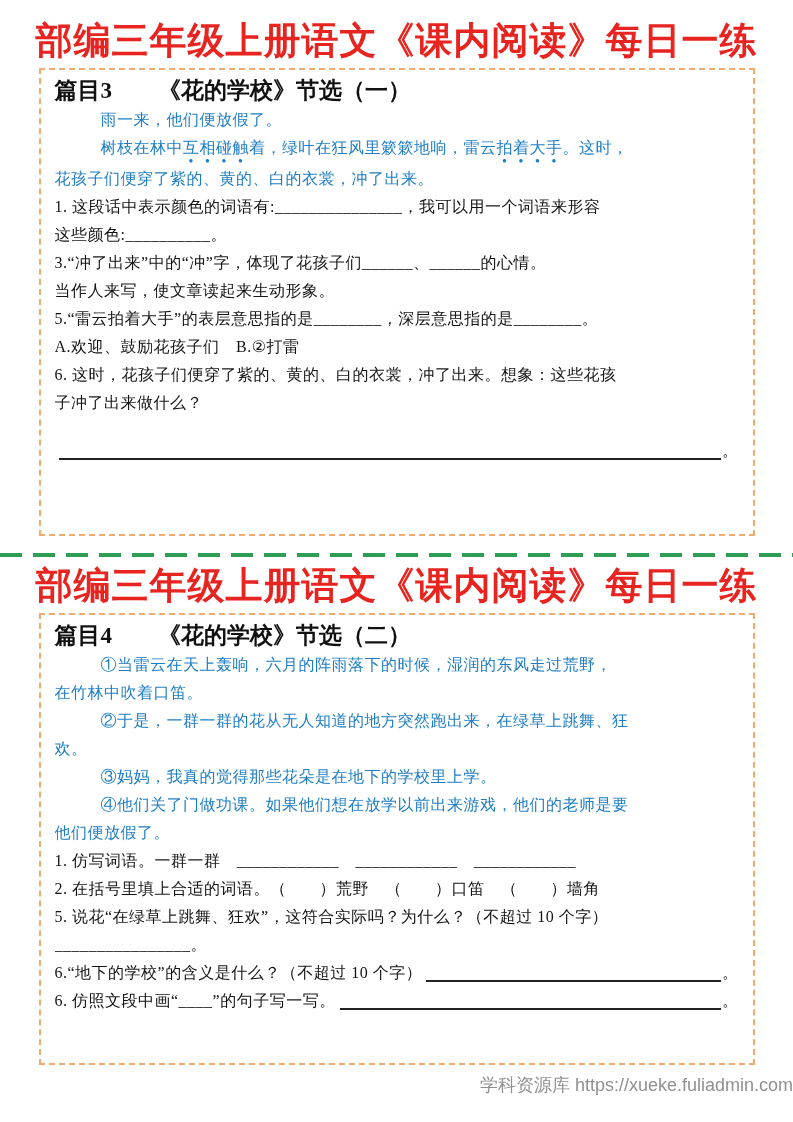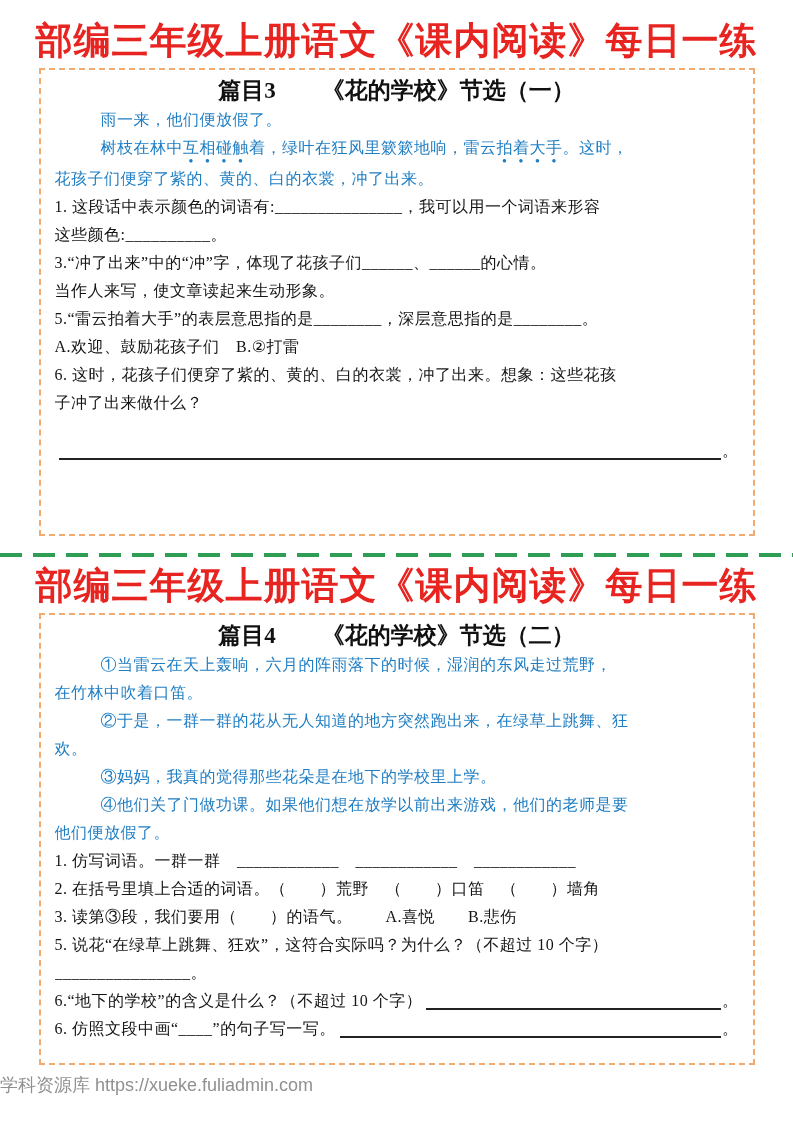--- a/index.html
+++ b/index.html
@@ -5,33 +5,33 @@
   html,body{margin:0;padding:0;background:#ffffff;}
   .page{position:relative;width:793px;height:1122px;background:#fff;overflow:hidden;
         font-family:"Liberation Serif","DejaVu Serif",serif;color:#141414;}
   .banner{margin-top:20px;text-align:center;font-size:37px;font-weight:bold;
           color:#e72420;letter-spacing:1px;line-height:42px;}
   .banner.second{margin-top:8px;}
   .box{box-sizing:border-box;margin:6px auto 0 auto;width:716px;
        border:2px dashed #f3aa6e;padding:6px 14px 0 14px;}
   .box1{height:468px;}
   .box2{height:452px;}
-  .heading{text-align:center;font-weight:bold;font-size:23px;line-height:30px;color:#111;}
+  .heading{text-align:left;font-weight:bold;font-size:23px;line-height:30px;color:#111;}
   .line{font-size:16px;line-height:28px;letter-spacing:0.5px;white-space:nowrap;overflow:hidden;}
   .blue{color:#1e7dc3;}
   .ind{padding-left:46px;}
   .dotted{-webkit-text-emphasis:filled circle;text-emphasis:filled circle;
           -webkit-text-emphasis-position:under;text-emphasis-position:under right;text-align:right;}
   .u5{border-bottom:2px solid #1e7dc3;padding-right:30px;}
   .fill{display:flex;align-items:flex-end;}
   .fill .bline{flex:1;border-bottom:2px solid #222;margin:0 1px 5px 4px;height:1px;}
   .fill.tall{margin-top:20px;}
   .divider{width:793px;height:4px;margin-top:17px;
            background:repeating-linear-gradient(90deg,#2e9e54 0 22px,transparent 22px 33px);}
-  .footer{margin-top:8px;text-align:left;font-size:18px;color:#909090;
+  .footer{margin-top:8px;text-align:right;font-size:18px;color:#909090;
           font-family:"Liberation Sans","DejaVu Sans",sans-serif;}
 </style>
 </head>
 <body>
 
 <div class="page">
 
   <div class="banner">部编三年级上册语文《课内阅读》每日一练</div>
 
   <div class="box box1">
@@ -63,21 +63,20 @@
     <div class="heading">篇目4　　《花的学校》节选（二）</div>
     <div class="line blue ind">①当雷云在天上轰响，六月的阵雨落下的时候，湿润的东风走过荒野，</div>
     <div class="line blue">在竹林中吹着口笛。</div>
     <div class="line blue ind">②于是，一群一群的花从无人知道的地方突然跑出来，在绿草上跳舞、狂</div>
     <div class="line blue">欢。</div>
     <div class="line blue ind">③妈妈，我真的觉得那些花朵是在地下的学校里上学。</div>
     <div class="line blue ind">④他们关了门做功课。如果他们想在放学以前出来游戏，他们的老师是要</div>
     <div class="line blue">他们便放假了。</div>
     <div class="line">1. 仿写词语。一群一群　____________　____________　____________</div>
     <div class="line">2. 在括号里填上合适的词语。（　　）荒野　（　　）口笛　（　　）墙角</div>
-    <div class="line">3. 读第③段，我们要用（　　）的语气。　　A.喜悦　　B.悲伤</div>
     <div class="line">5. 说花“在绿草上跳舞、狂欢”，这符合实际吗？为什么？（不超过 10 个字）</div>
     <div class="line">________________。</div>
     <div class="line fill">
       <span>6.“地下的学校”的含义是什么？（不超过 10 个字）</span>
       <span class="bline"></span>
       <span>。</span>
     </div>
     <div class="line fill">
       <span>6. 仿照文段中画“____”的句子写一写。</span>
       <span class="bline"></span>

